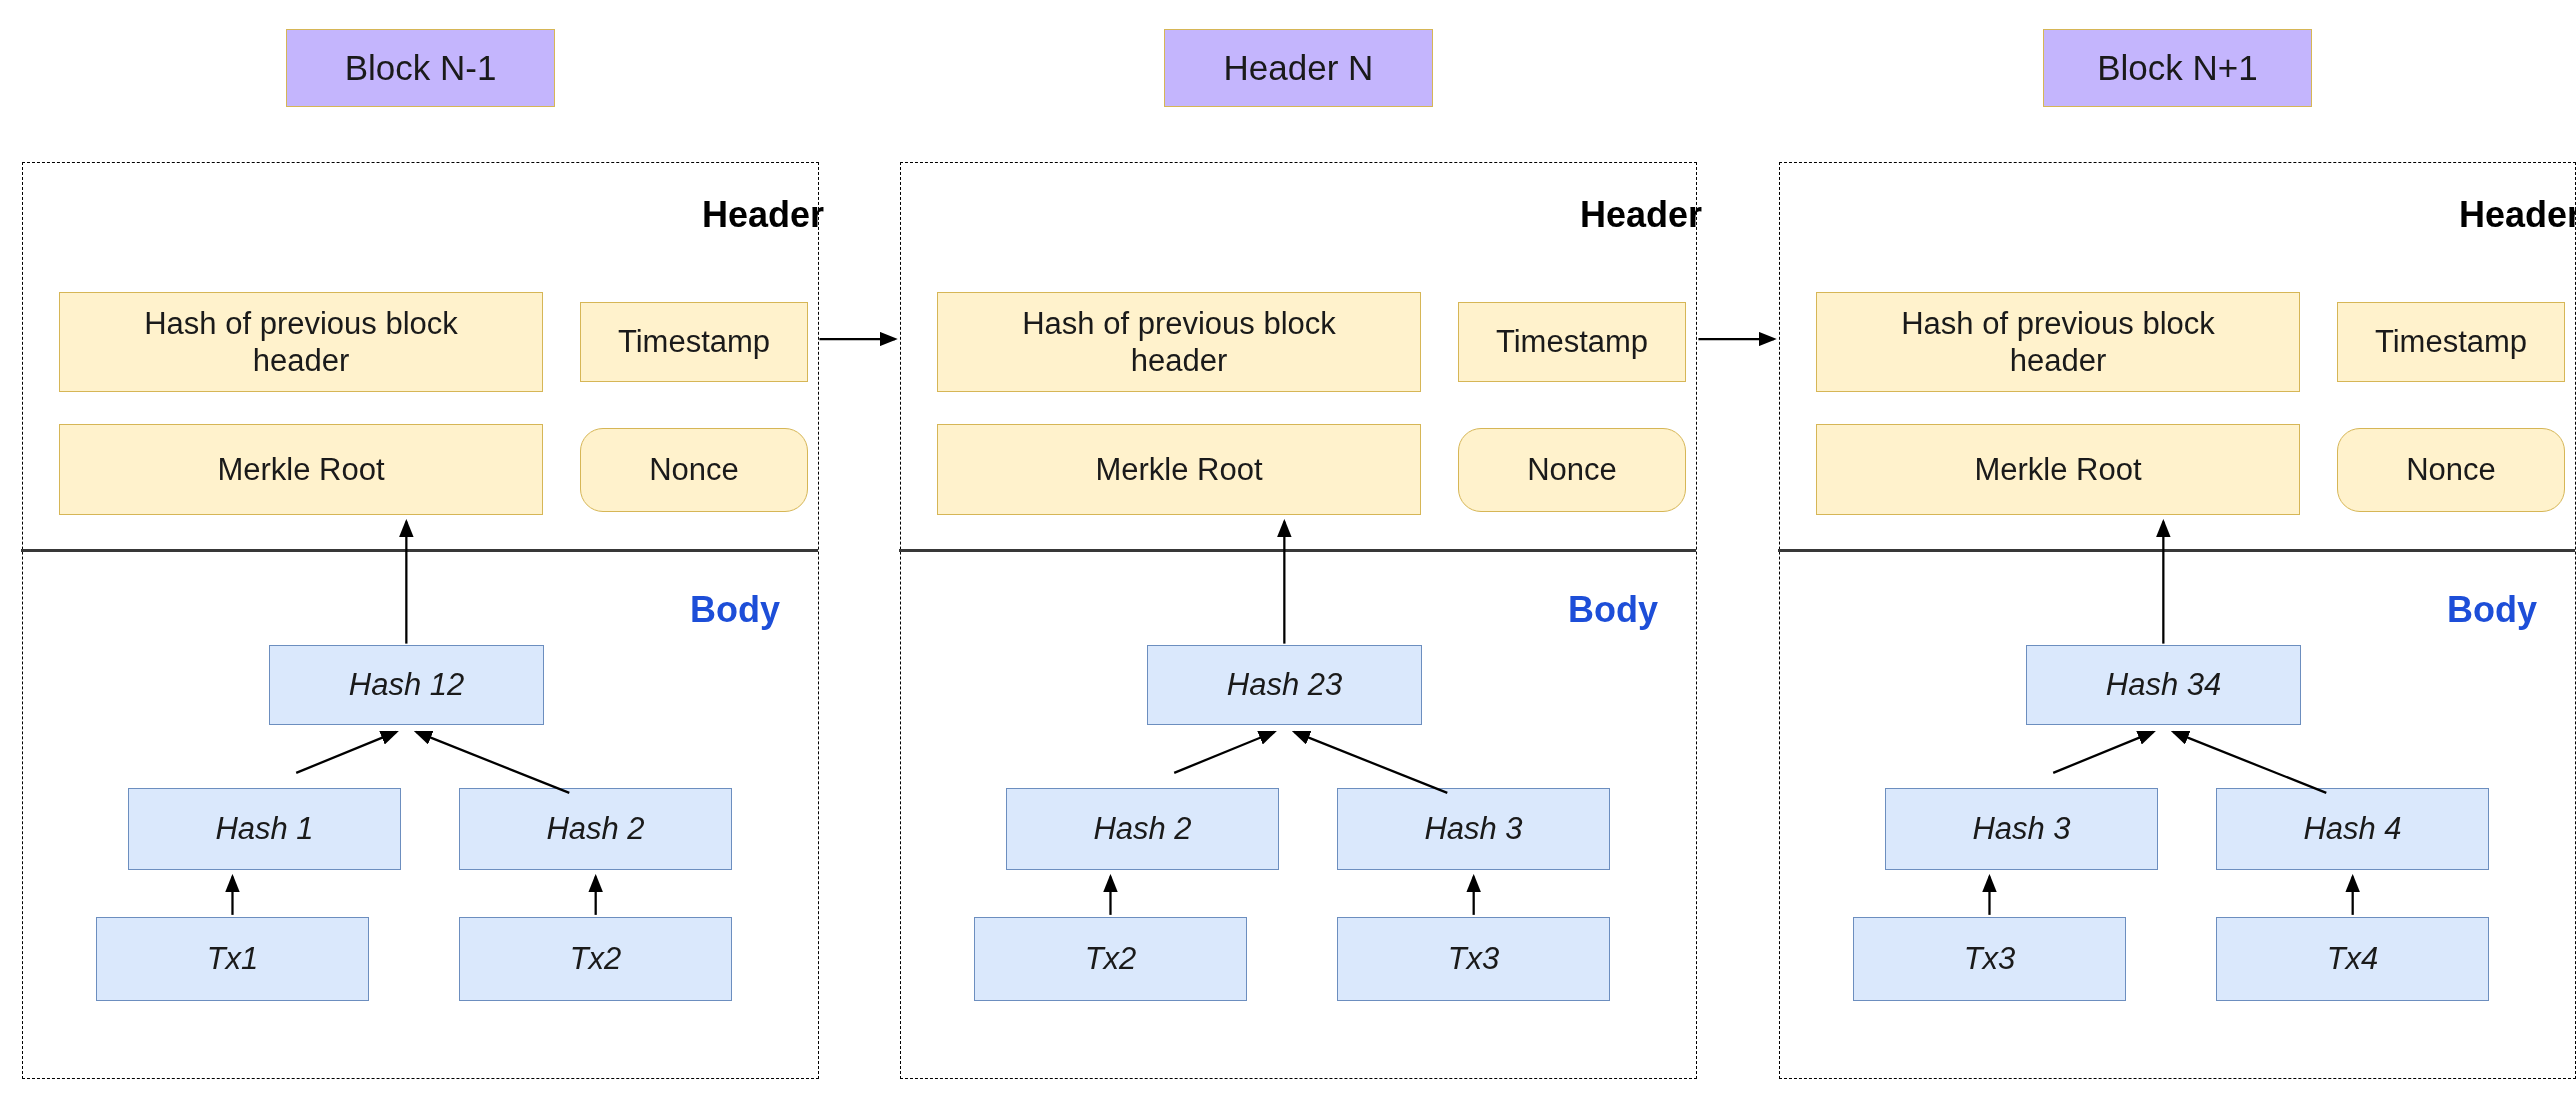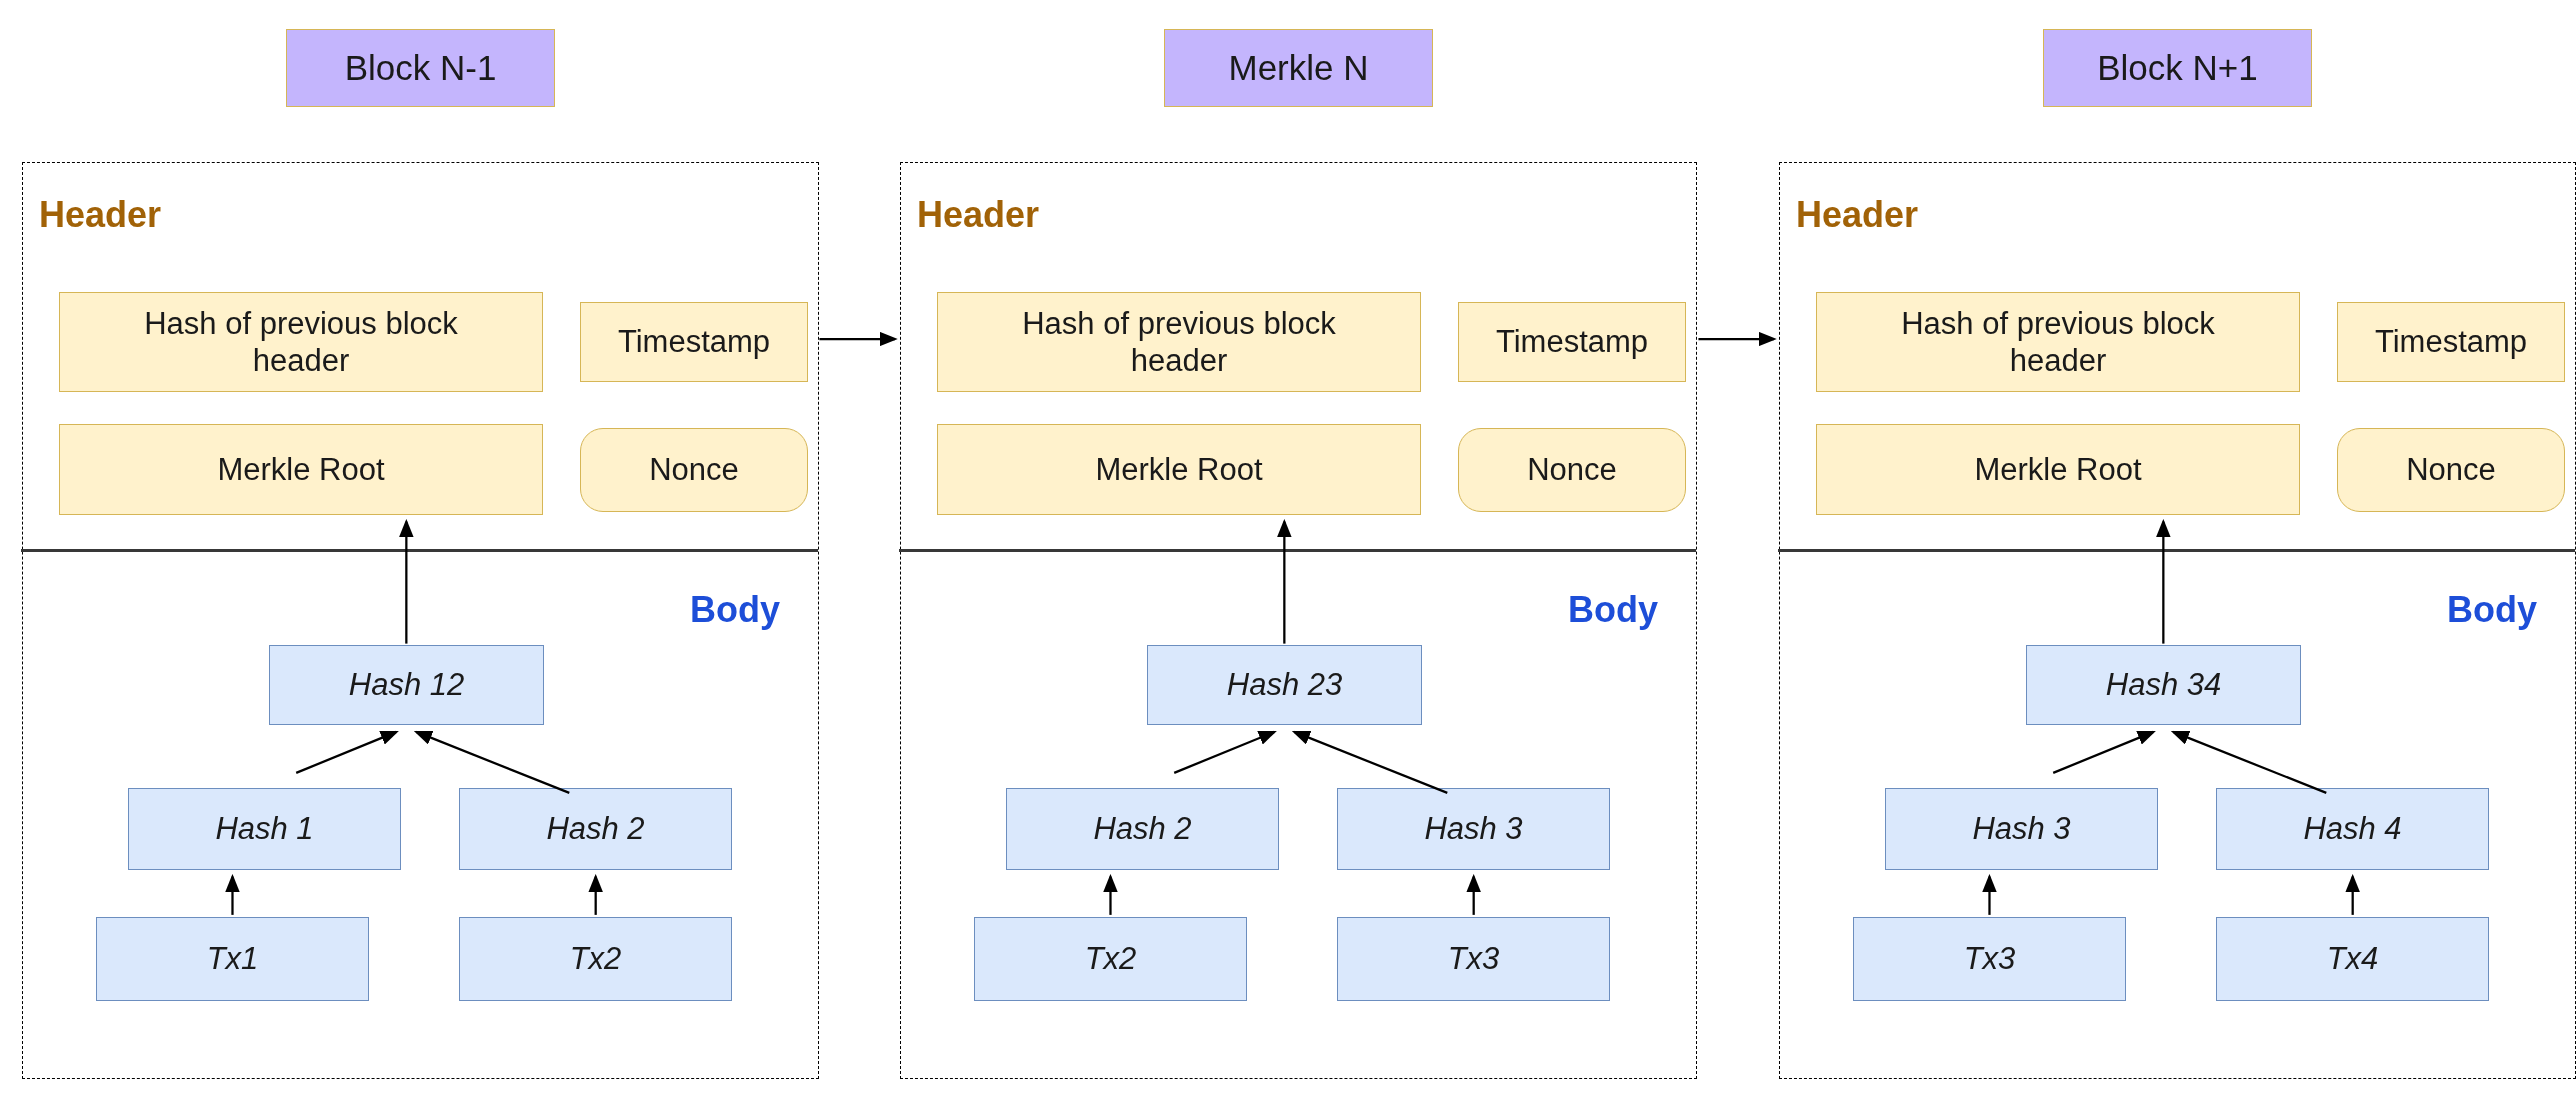--- a/index.html
+++ b/index.html
@@ -18,22 +18,22 @@
     position:absolute;top:29px;left:264px;width:269px;height:78px;
     background:#c4b5fd;border:1.8px solid #D6B656;box-sizing:border-box;
     display:flex;align-items:center;justify-content:center;
     font-size:35px;color:#1a1a1a;
   }
   .dashed{
     position:absolute;top:162px;left:0;width:797px;height:917px;
     border:1.8px dashed #000;box-sizing:border-box;
   }
   .header-label{
-    position:absolute;top:31px;left:16px;width:100%;text-align:left;
-    font-weight:bold;font-size:36px;color:#a16207;
+    position:absolute;top:31px;left:6px;width:100%;text-align:right;
+    font-weight:bold;font-size:36px;color:#000000;
   }
   .box{
     position:absolute;box-sizing:border-box;
     display:flex;align-items:center;justify-content:center;
     text-align:center;font-size:31px;color:#1a1a1a;
   }
   .yellow{background:#FFF2CC;border:1.8px solid #D6B656;}
   .blue{background:#DAE8FC;border:1.8px solid #6C8EBF;font-style:italic;}
 
   .hash-prev{left:36px;top:129px;width:484px;height:100px;line-height:1.2;padding:0 40px;}
@@ -98,21 +98,21 @@
         <line x1="300" y1="670" x2="410" y2="625" marker-end="url(#arrow)"></line>
         <line x1="600" y1="692" x2="432" y2="625" marker-end="url(#arrow)"></line>
         <line x1="230" y1="826" x2="230" y2="784" marker-end="url(#arrow)"></line>
         <line x1="629" y1="826" x2="629" y2="784" marker-end="url(#arrow)"></line>
       </svg>
     </div>
   </div>
 
   <div class="block b1">
     <div class="title-box">
-      <span>Merkle N</span>
+      <span>Header N</span>
     </div>
     <div class="dashed">
       <div class="header-label">Header</div>
       <div class="box yellow hash-prev">Hash of previous block header</div>
       <div class="box yellow ts">Timestamp</div>
       <div class="box yellow merkle">Merkle Root</div>
       <div class="box yellow nonce">Nonce</div>
       <div class="sep"></div>
       <div class="body-label">Body</div>
       <div class="box blue hash-top">Hash 23</div>

